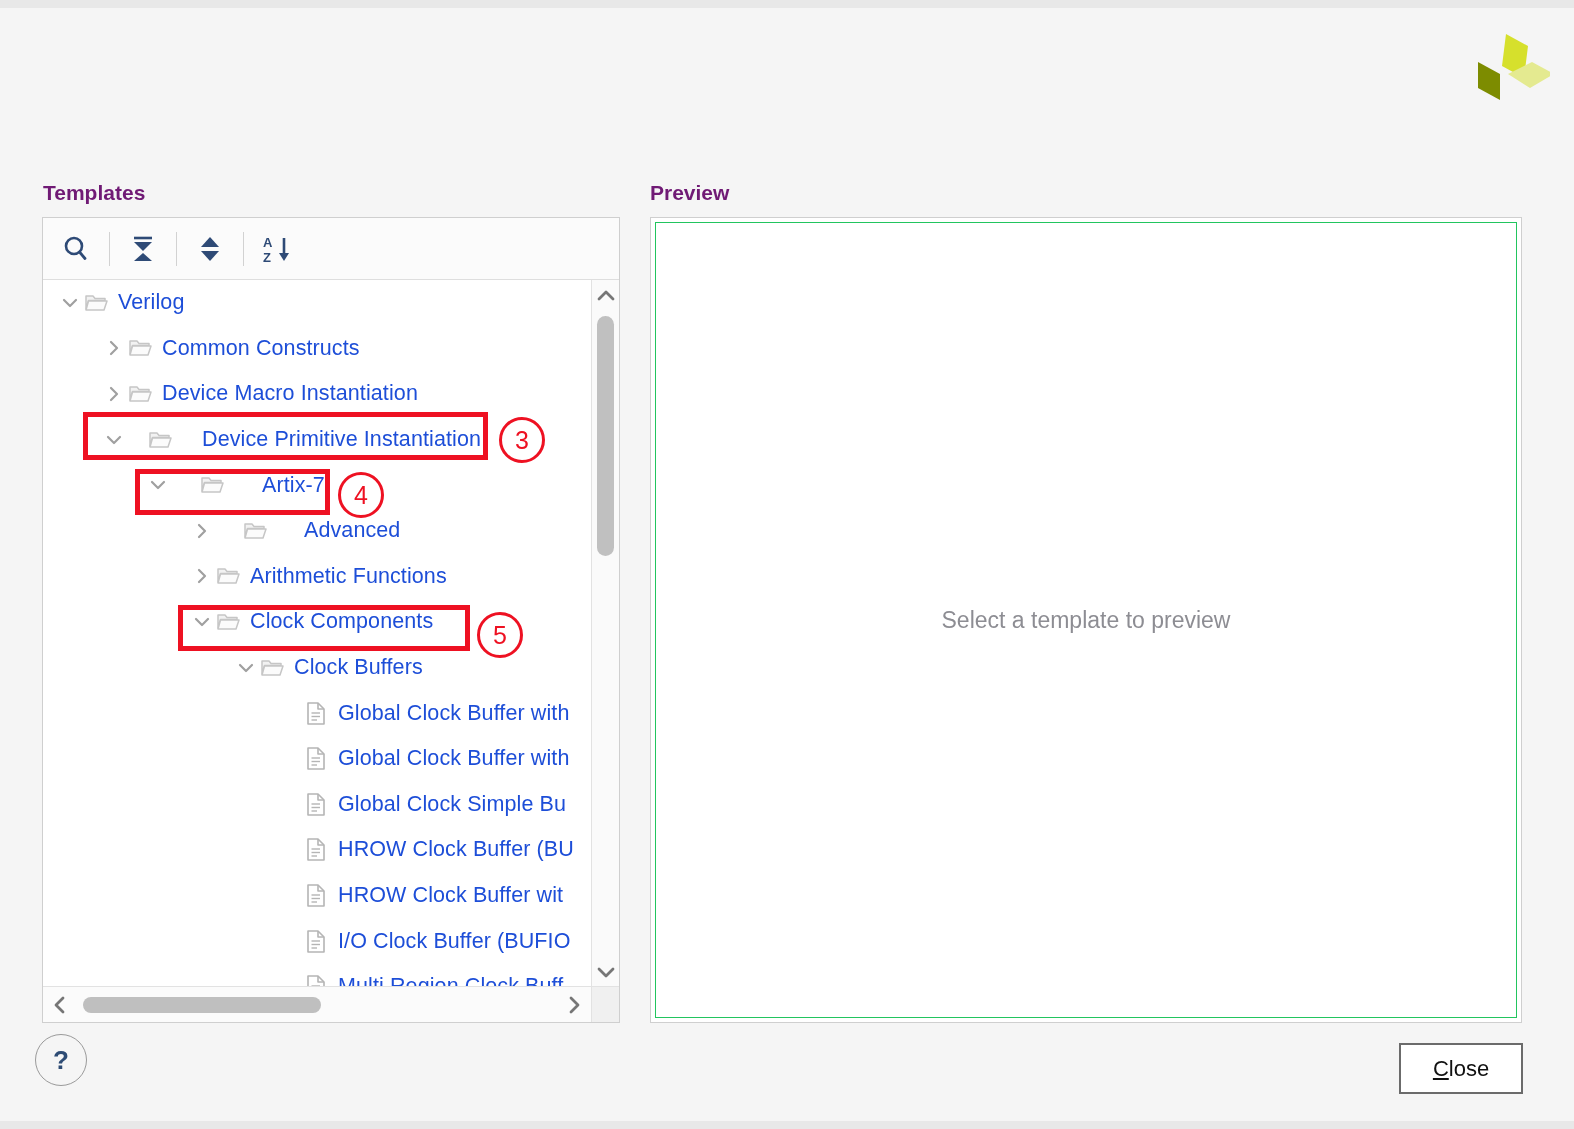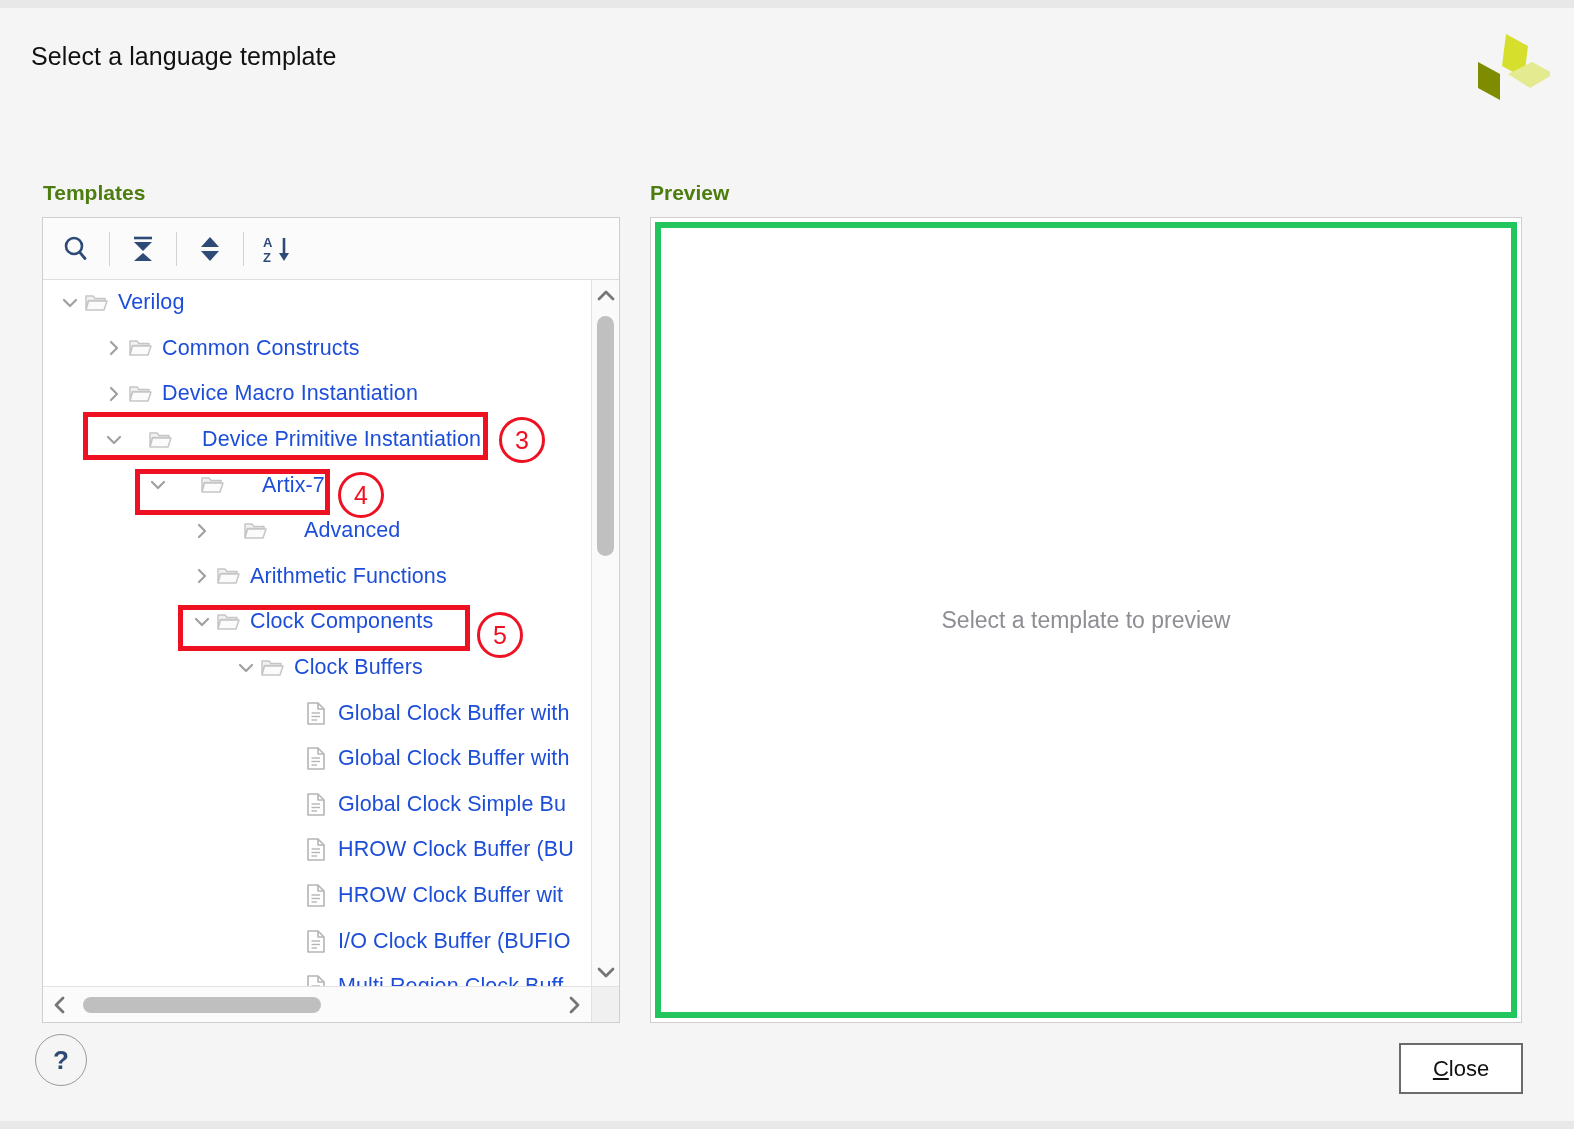--- a/index.html
+++ b/index.html
@@ -41,21 +41,21 @@
     position: absolute;
     left: 1470px; top: 24px;
     width: 80px; height: 72px;
   }
 
   
   .panel-heading {
     position: absolute;
     font-size: 21px;
     font-weight: bold;
-    color: #4d7c0f;
+    color: #701a75;
     white-space: nowrap;
   }
   #templates-heading { left: 43px; top: 173px; }
   #preview-heading  { left: 650px; top: 173px; }
 
   
   .templates-panel {
     position: absolute;
     left: 42px; top: 209px;
     width: 578px; height: 806px;
@@ -181,21 +181,21 @@
     left: 650px; top: 209px;
     width: 872px; height: 806px;
     background: #ffffff;
     border: 1px solid #cfcfcf;
     box-sizing: border-box;
   }
   .preview-inner {
     position: absolute;
     left: 4px; top: 4px;
     width: 862px; height: 796px;
-    border: 6px solid #22c55e;
+    border: 1px solid #22c55e;
     box-sizing: border-box;
     display: flex;
     align-items: center;
     justify-content: center;
   }
   .preview-placeholder {
     font-size: 23px;
     color: #8d8d93;
   }
 
@@ -249,21 +249,20 @@
     background: transparent;
     pointer-events: none;
   }
 </style>
 </head>
 <body>
 
 <div class="dialog">
 
   <div class="dlg-header">
-    <div class="dlg-title">Select a language template</div>
     <div class="brand-logo">
       <svg width="80" height="72" viewBox="0 0 80 72" xmlns="http://www.w3.org/2000/svg">
         <polygon points="36,2 58,14 54,46 32,34" fill="#d6e02c"></polygon>
         <polygon points="8,30 30,42 30,68 8,56" fill="#7d8c00"></polygon>
         <polygon points="38,42 62,30 84,42 60,56" fill="#e4ea90"></polygon>
       </svg>
     </div>
   </div>
 
   <div class="panel-heading" id="templates-heading">Templates</div>

